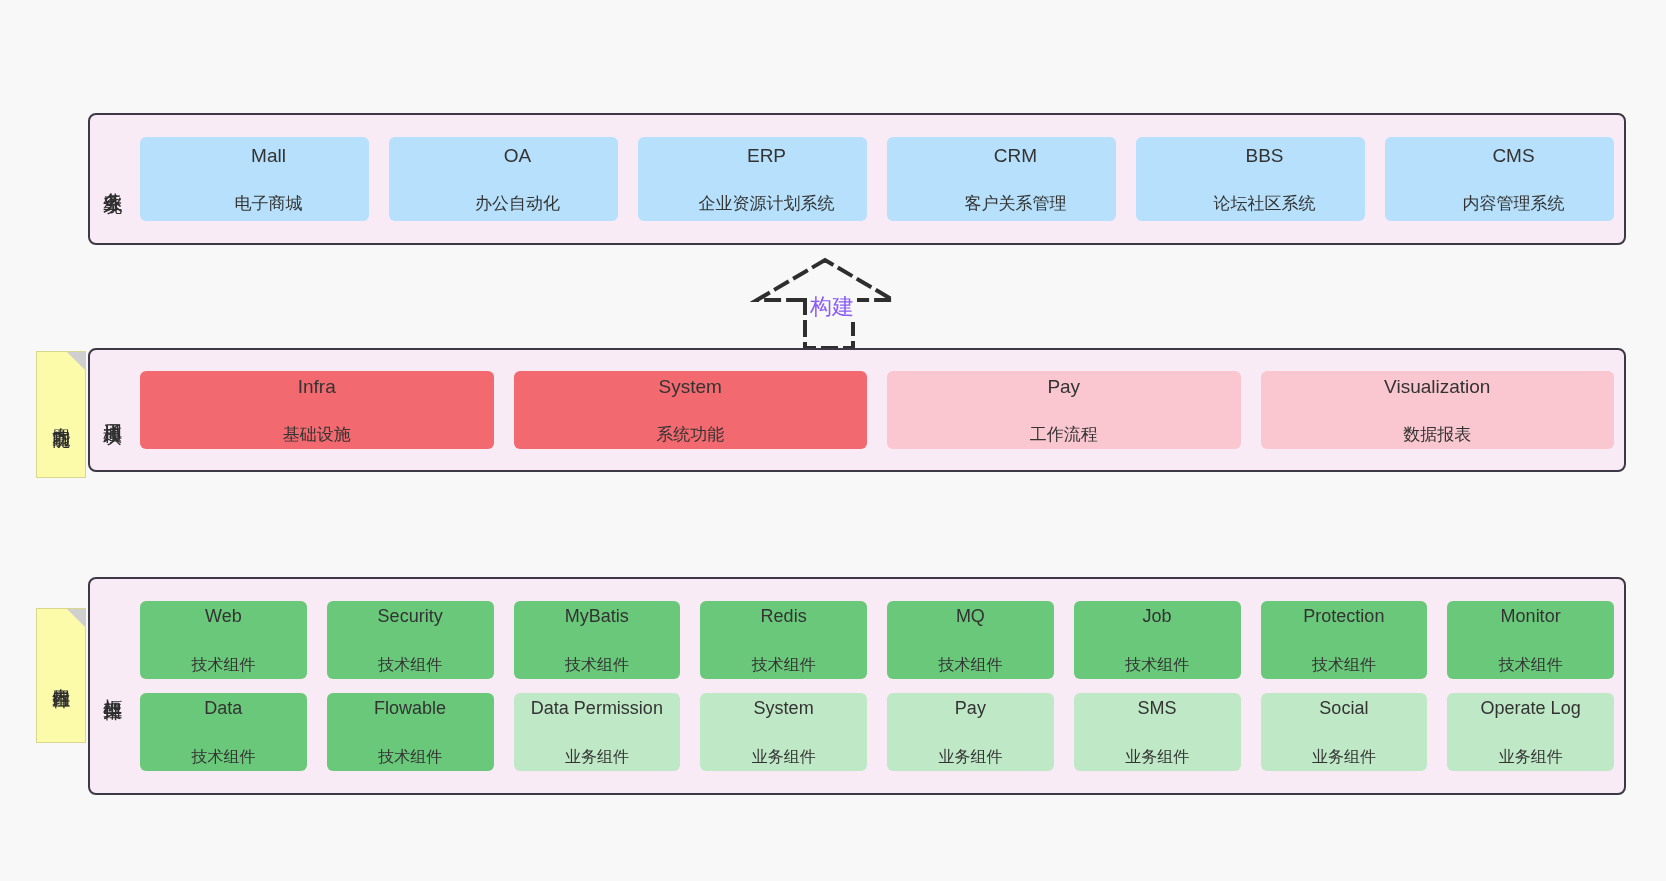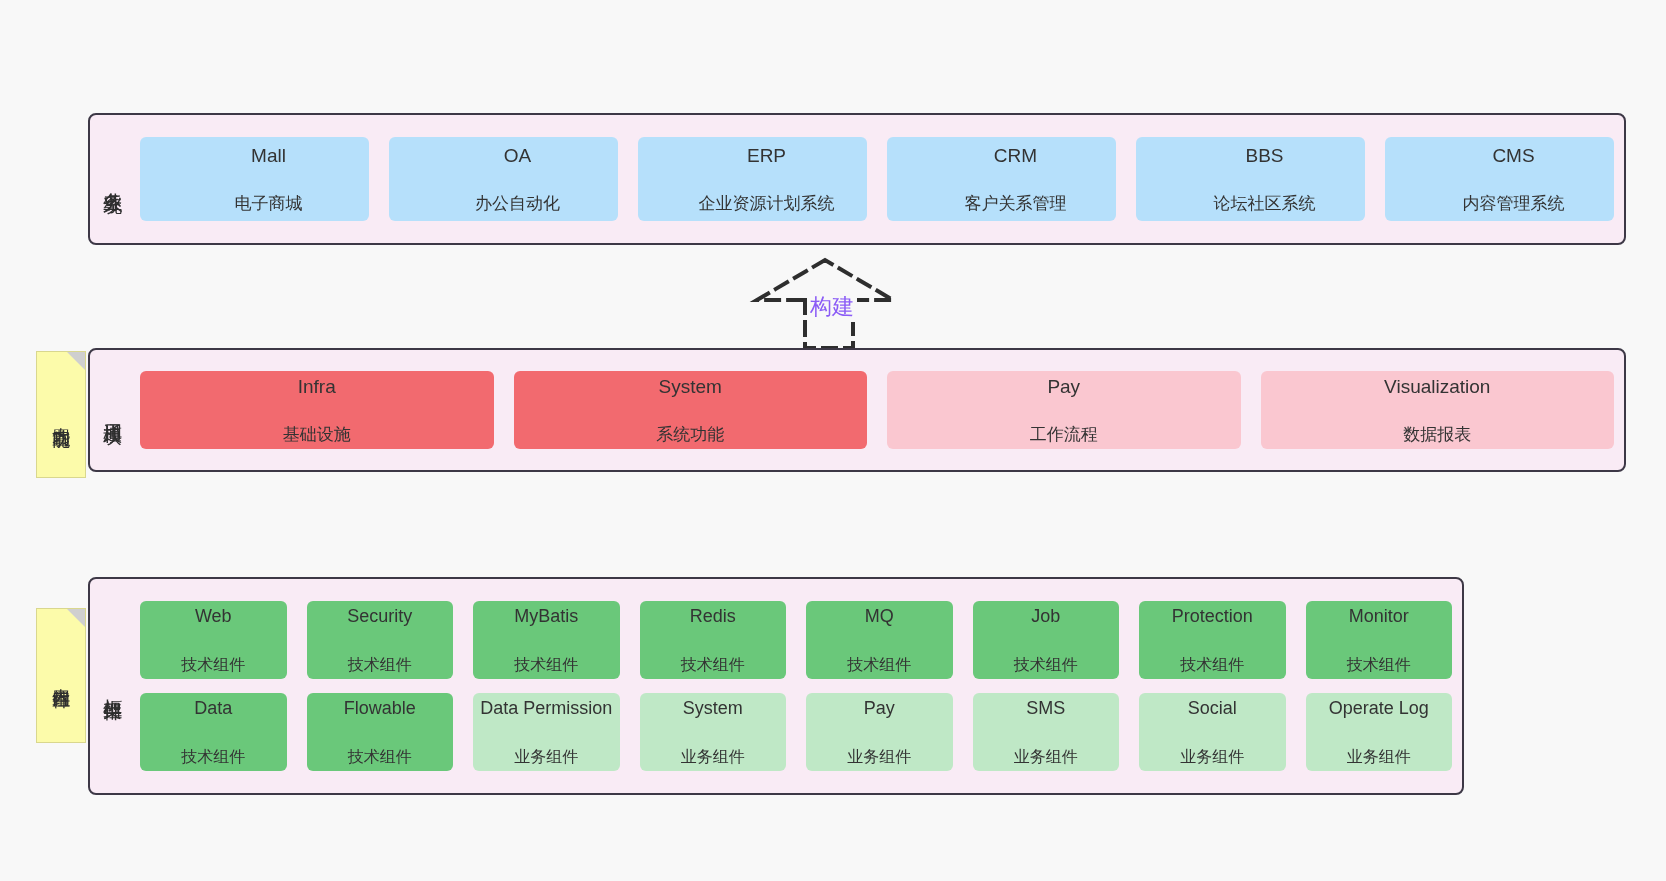--- a/index.html
+++ b/index.html
@@ -73,21 +73,21 @@
   .c-red       {background:#f26a6f;}
   .c-pink      {background:#fac7d0;}
   .c-green     {background:#6ac87a;}
   .c-greenlight{background:#bfe8c6;}
 
   
   #layer-business{left:88px;top:113px;width:1538px;height:132px;}
   #layer-business .card{height:84px;padding-left:32px;}
   #layer-common{left:88px;top:348px;width:1538px;height:124px;}
   #layer-common .card{height:78px;}
-  #layer-framework{left:88px;top:577px;width:1376px;height:218px;}
+  #layer-framework{left:88px;top:577px;width:1538px;height:218px;}
   #layer-framework .card{height:78px;}
   #layer-framework .layer-body{gap:14px;padding-top:10px;padding-bottom:10px;}
 
   
   #layer-framework .card .t1{font-size:18px;}
   #layer-framework .card .t2{font-size:16px;}
 
   
   .note{
     position:absolute;

